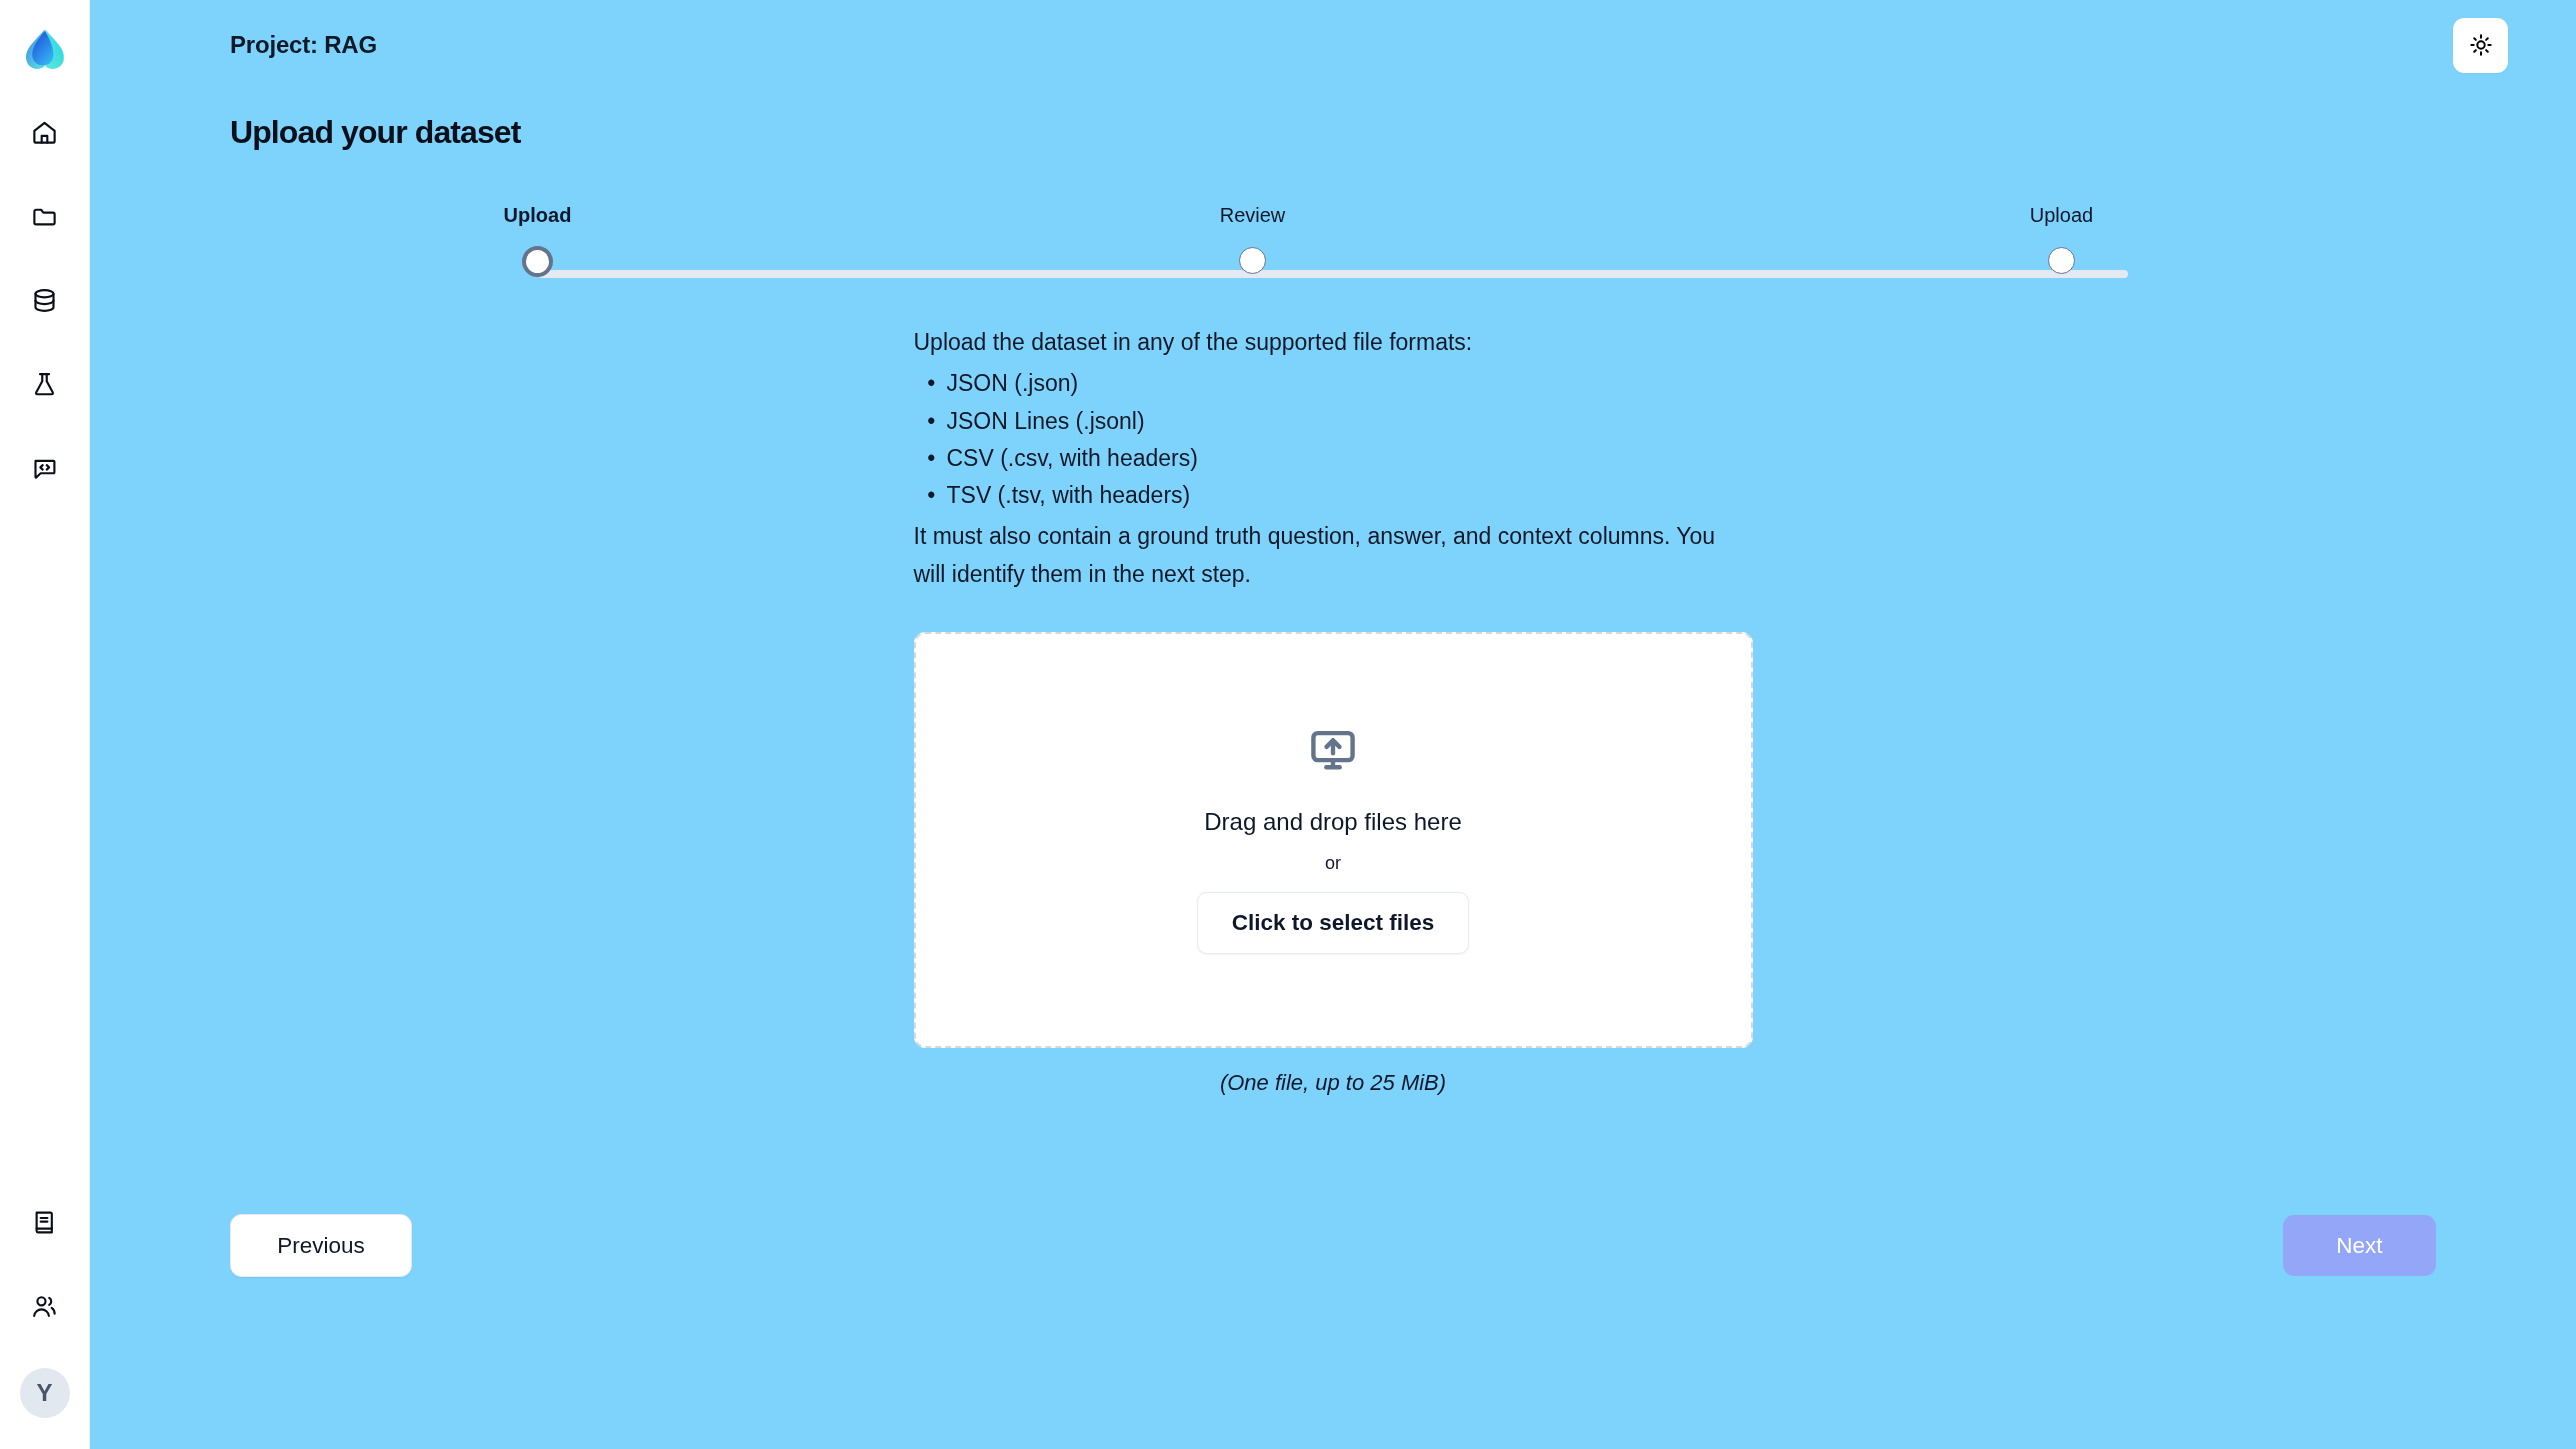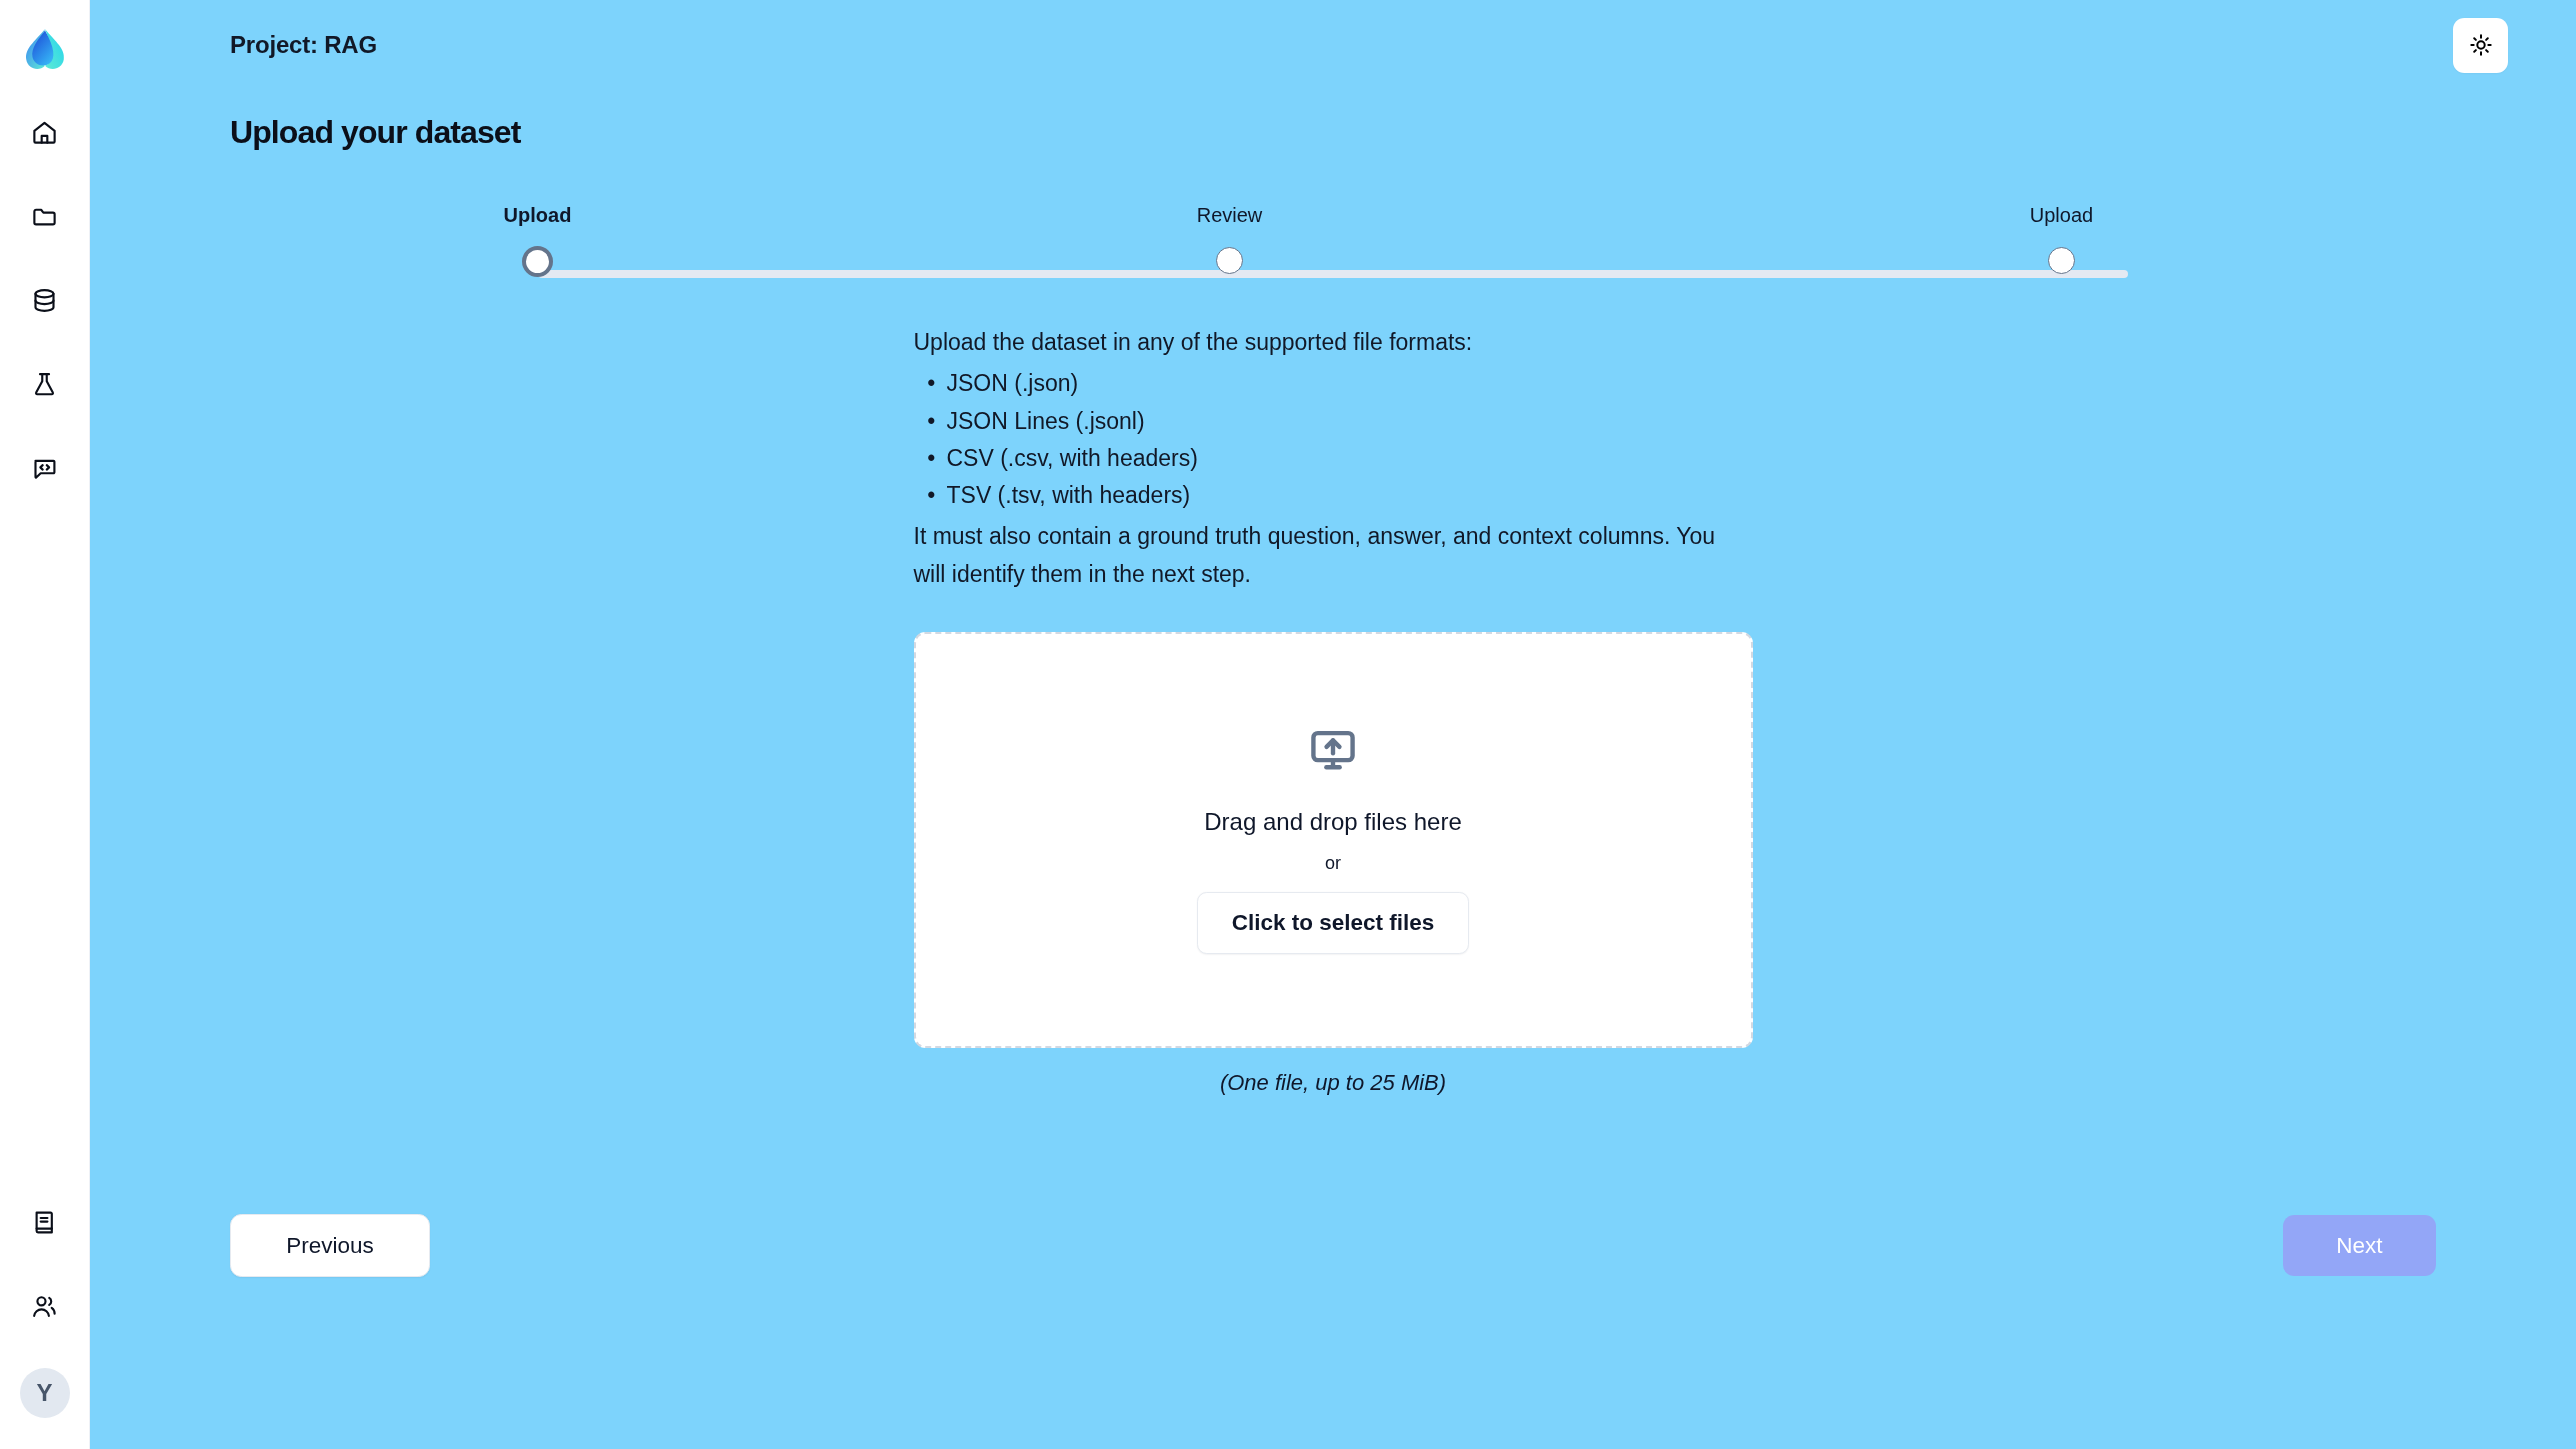--- a/index.html
+++ b/index.html
@@ -157,21 +157,21 @@
     position: absolute;
     top: 0;
     display: flex;
     flex-direction: column;
     align-items: center;
     width: 193px;
     cursor: pointer;
   }
 
   .step.s0 { left: -79px; }
-  .step.s1 { left: 613px; }
+  .step.s1 { left: 636px; }
   .step.s2 { left: 1445px; }
 
   .step-label {
     font-size: 20px;
     color: #0f172a;
     font-weight: 400;
     white-space: nowrap;
   }
 
   .step.active .step-label { font-weight: 700; }
@@ -286,21 +286,21 @@
     left: 140px;
     right: 140px;
     top: 1214px;
     display: flex;
     align-items: center;
     justify-content: space-between;
   }
 
   .btn-previous {
     padding: 17.7px 0;
-    width: 200px;
+    width: 182px;
     font-size: 22.5px;
     font-family: "Liberation Sans", sans-serif;
     color: #0f172a;
     background: #ffffff;
     border: 1.6px solid #e6eaf0;
     border-radius: 11.3px;
     cursor: pointer;
     box-shadow: 0 0.8px 1.6px rgba(15, 23, 42, 0.05);
   }
 

